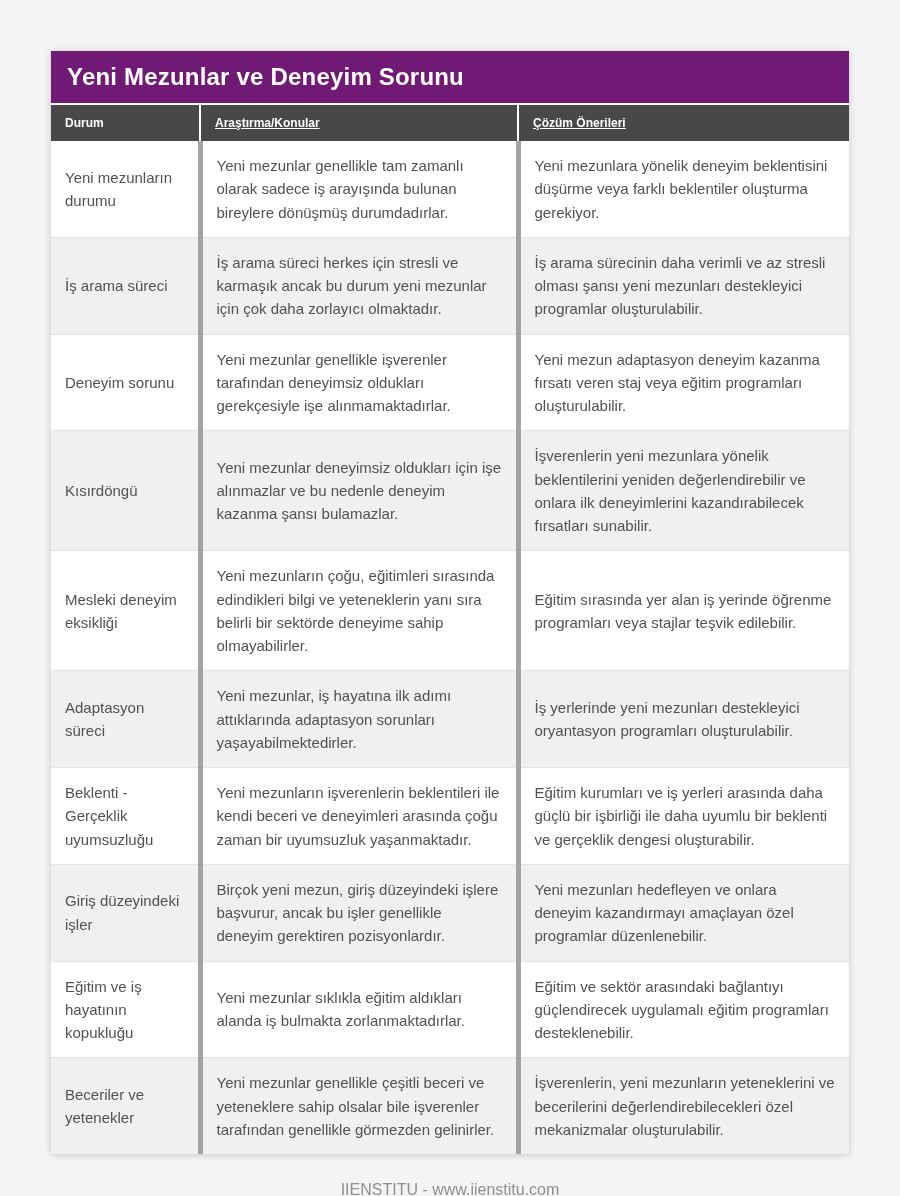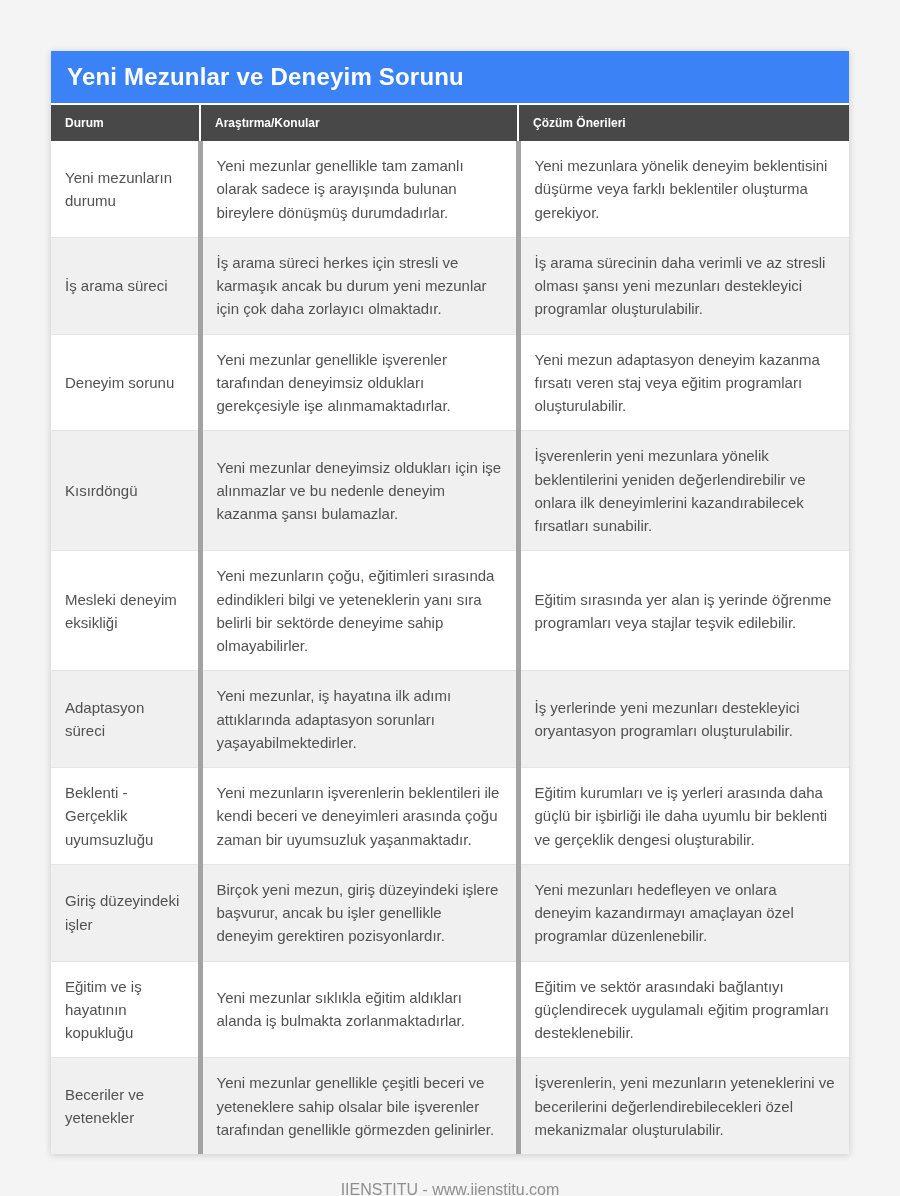--- a/index.html
+++ b/index.html
@@ -16,21 +16,21 @@
     box-sizing: border-box;
     padding-top: 51px;
   }
   .card {
     width: 798px;
     margin: 0 auto;
     background: #ffffff;
     box-shadow: 0 1px 7px rgba(0,0,0,0.18);
   }
   .card-title {
-    background: #3b82f6;
+    background: #701a75;
     color: #ffffff;
     font-size: 24px;
     font-weight: bold;
     padding: 12px 16px;
     letter-spacing: 0.2px;
     margin-bottom: 2px;
   }
   table.grid {
     width: 100%;
     border-collapse: collapse;
@@ -43,20 +43,21 @@
     background: #484848;
     color: #ffffff;
     font-size: 12px;
     font-weight: bold;
     text-align: left;
     padding: 11px 14px;
     vertical-align: middle;
   }
   thead th + th {
     border-left: 2px solid #ffffff;
+    text-decoration: underline;
   }
   tbody td {
     font-size: 15px;
     line-height: 1.55;
     padding: 13px 14px;
     vertical-align: middle;
     color: #515151;
   }
   tbody td + td {
     border-left: 5px solid #a3a3a3;

